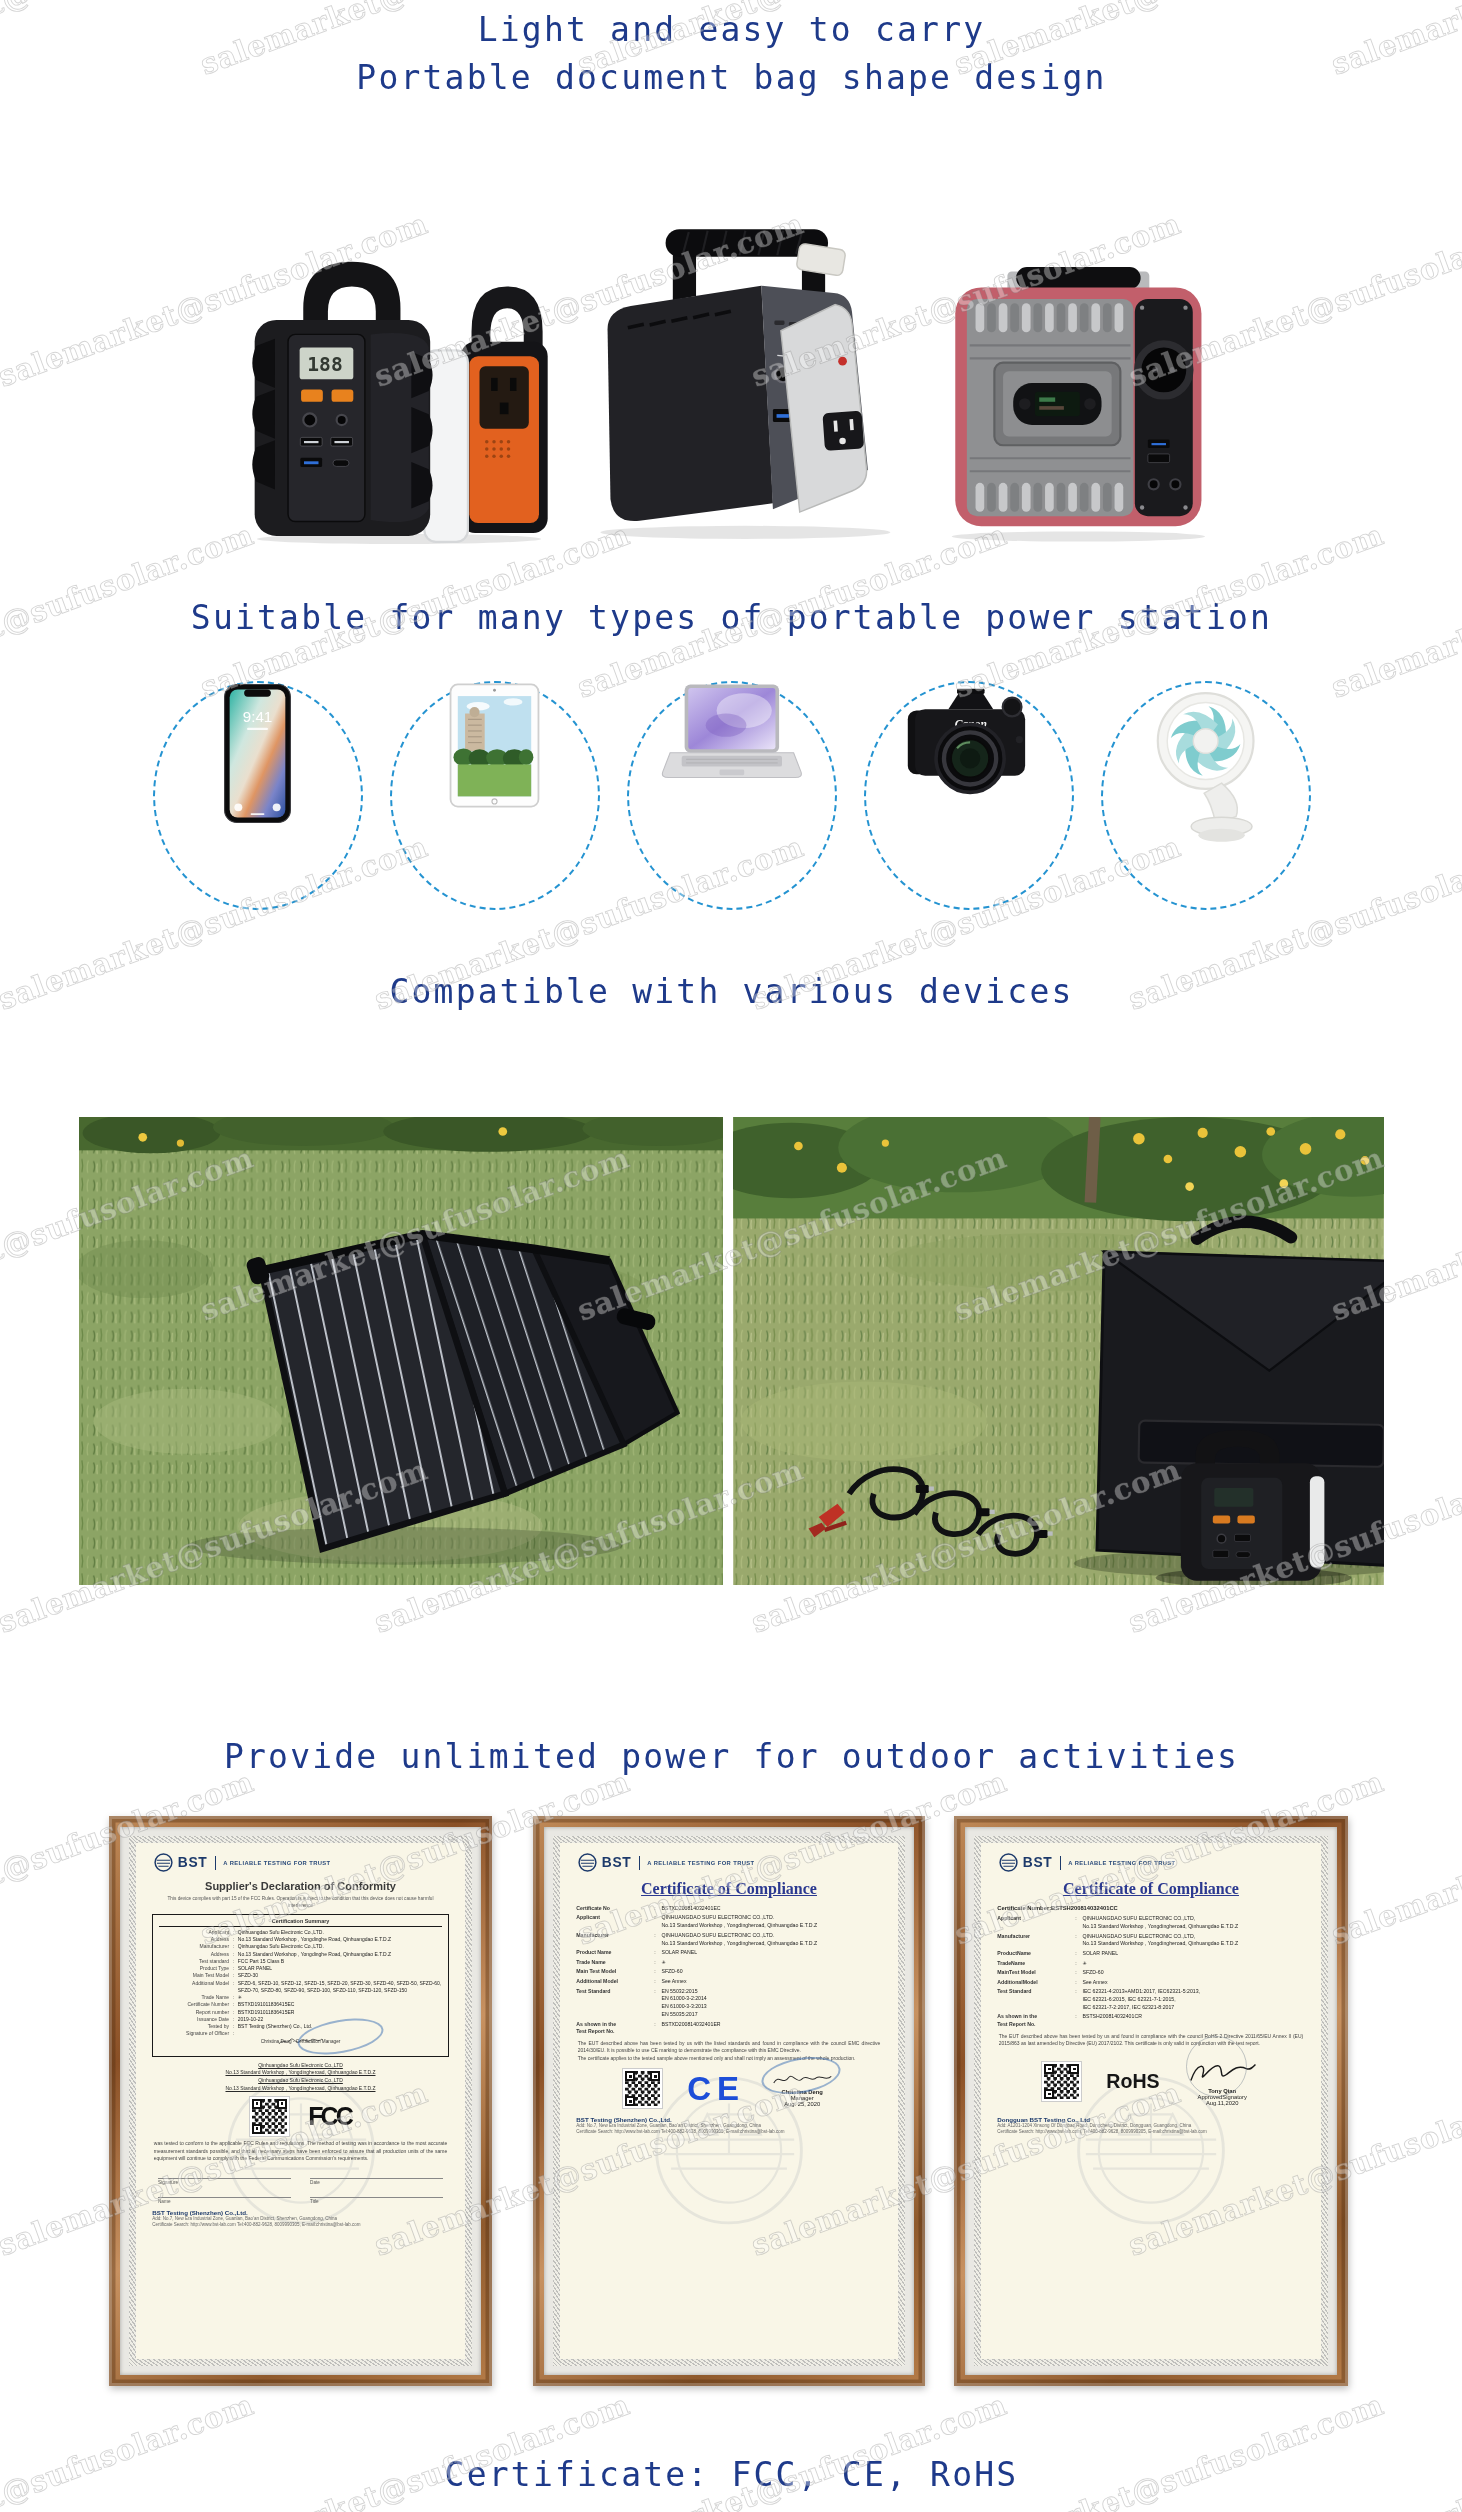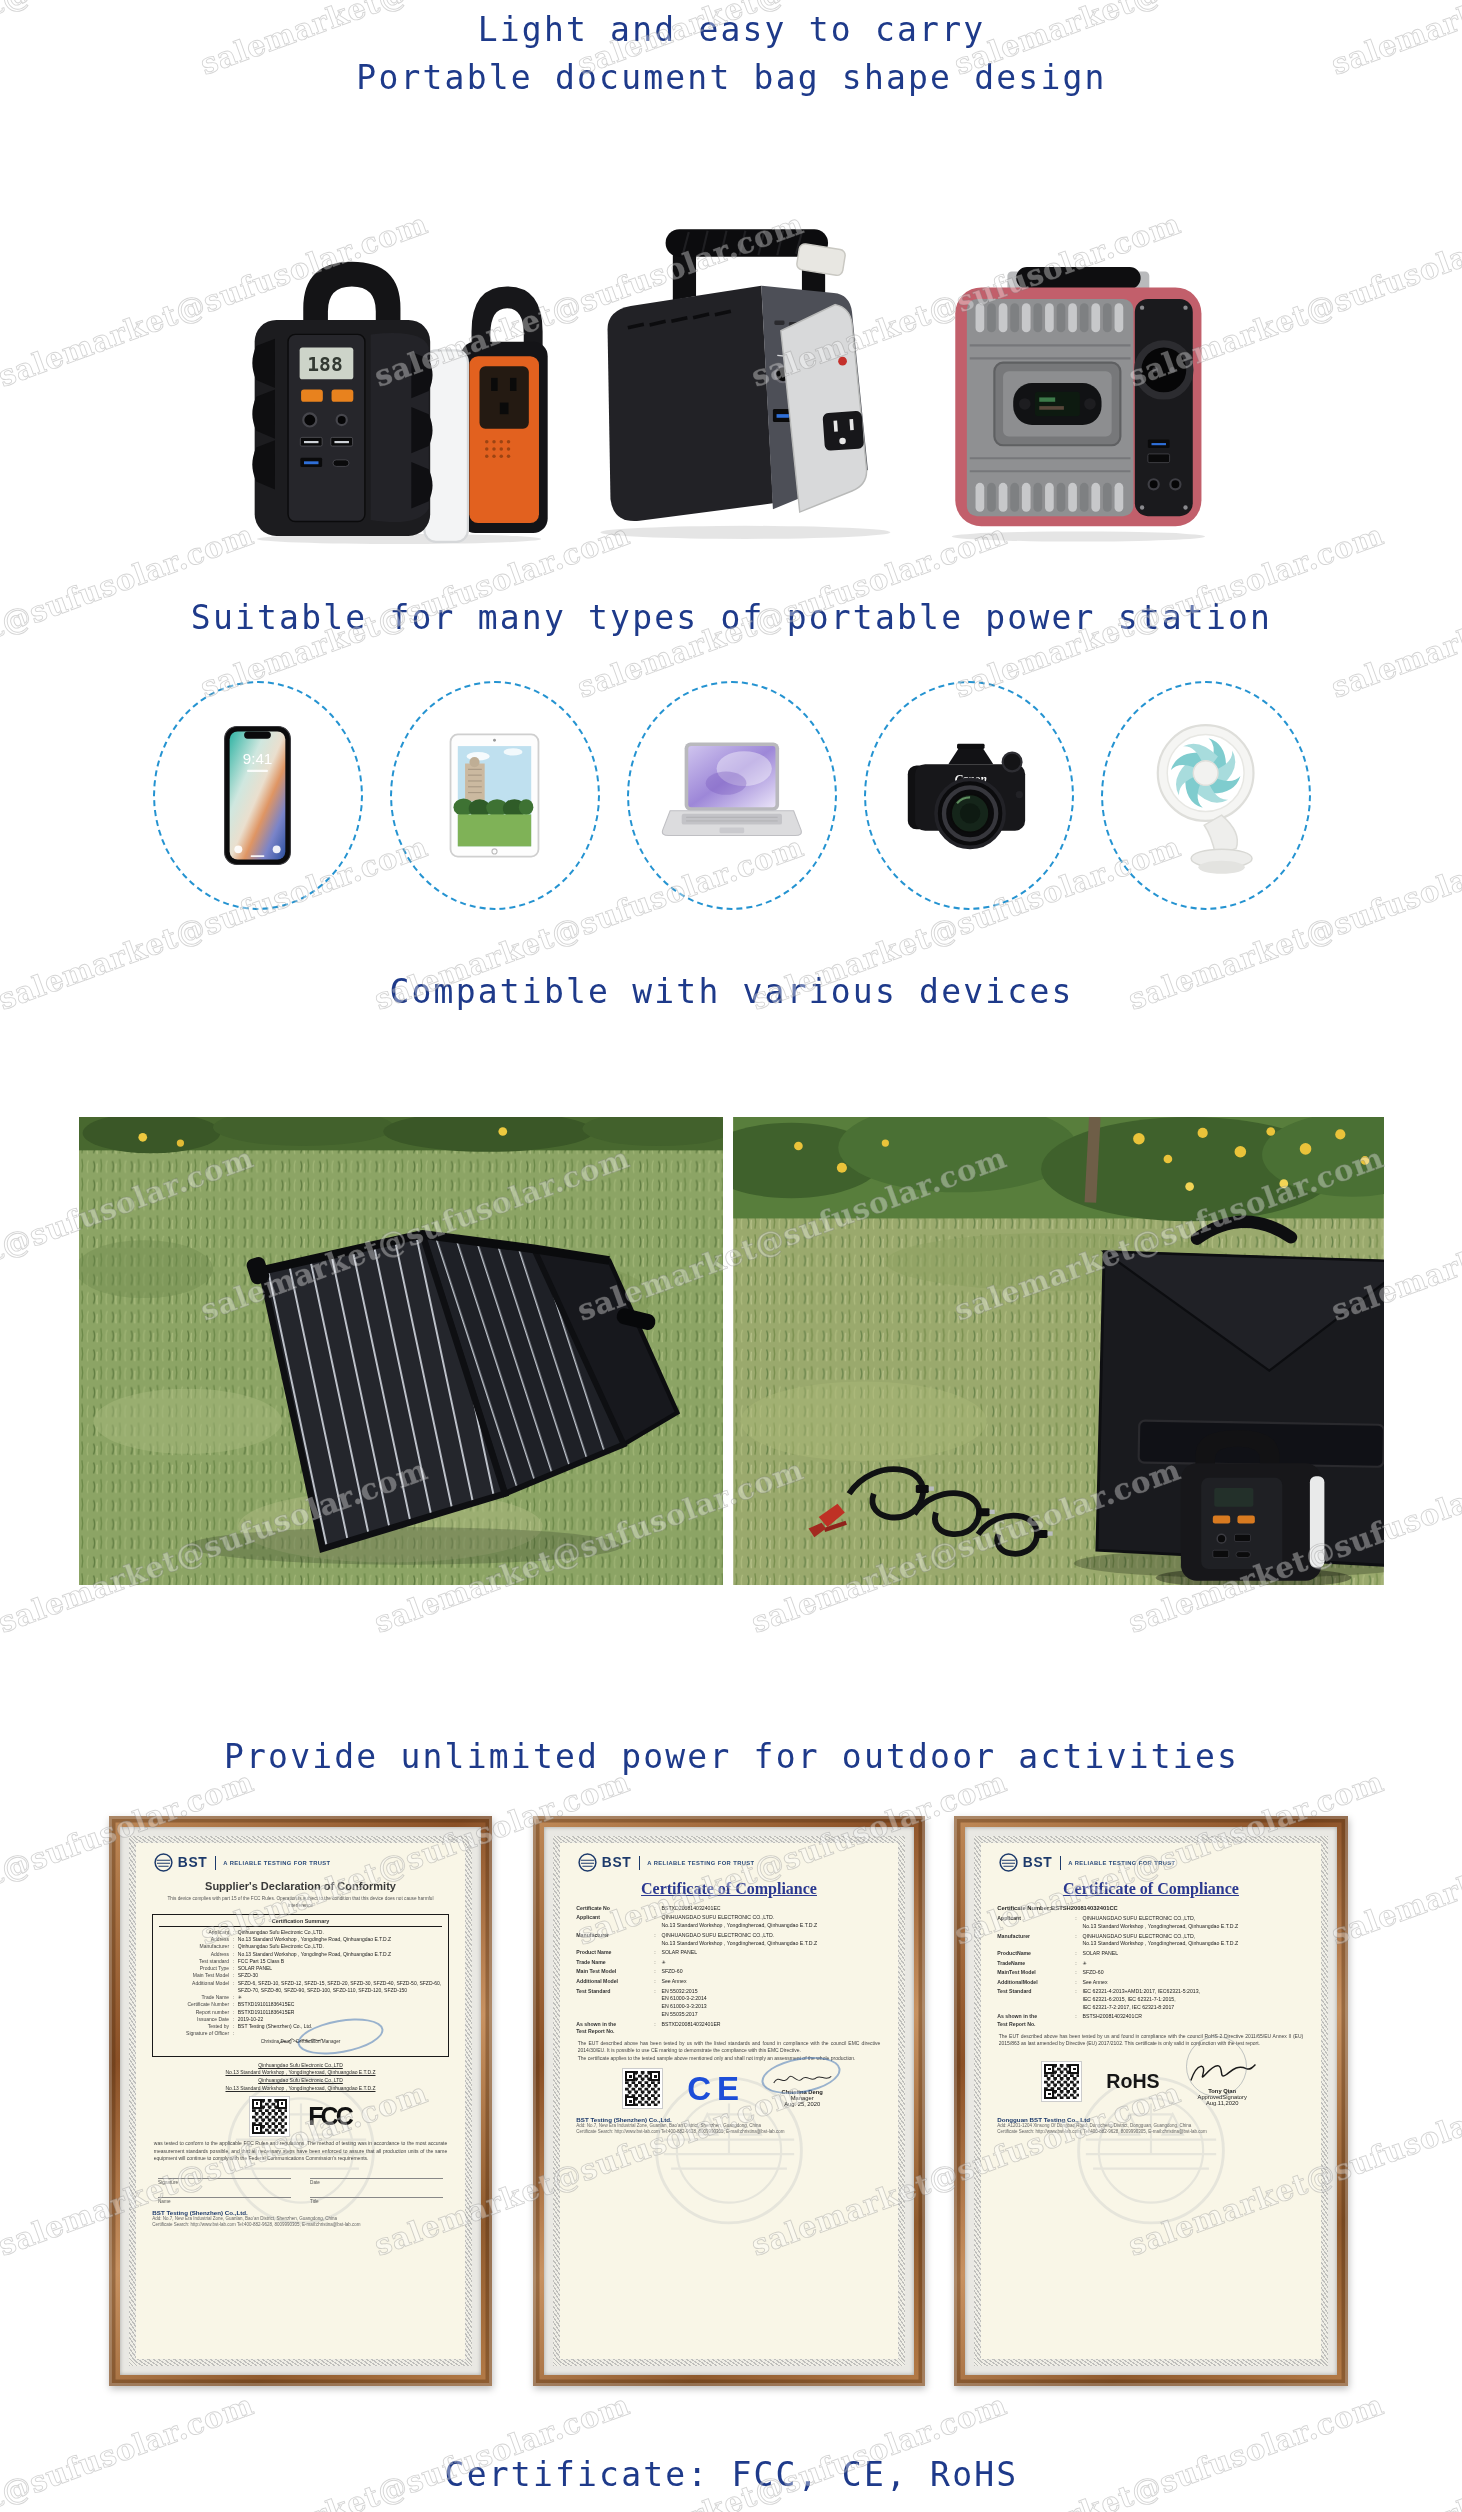--- a/index.html
+++ b/index.html
@@ -19,21 +19,21 @@
     color:rgba(255,255,255,0.35); -webkit-text-stroke:0.9px rgba(125,125,125,0.33); }
 
   
   #products { position:absolute; top:216px; left:0; width:100%; height:328px;
     display:flex; justify-content:center; align-items:flex-end; gap:25px; }
 
   
   #circles { position:absolute; top:681px; left:0; width:100%;
     display:flex; justify-content:center; gap:27px; }
   .device-circle { width:210px; height:229px; border:2.9px dashed #2493d1; border-radius:50%;
-    display:flex; align-items:center; justify-content:center; flex:none; }
+    display:flex; justify-content:center; flex:none; }
   #sec-suitable { top:598px; }
   #sec-compatible { top:972px; }
   #sec-outdoor { top:1737px; }
   #sec-certificate { top:2455px; }
 
   
   .photo { position:absolute; top:1117px; height:468px; overflow:hidden; }
   #photo-left { left:79px; width:644px; }
   #photo-right { left:733px; width:651px; }
 

